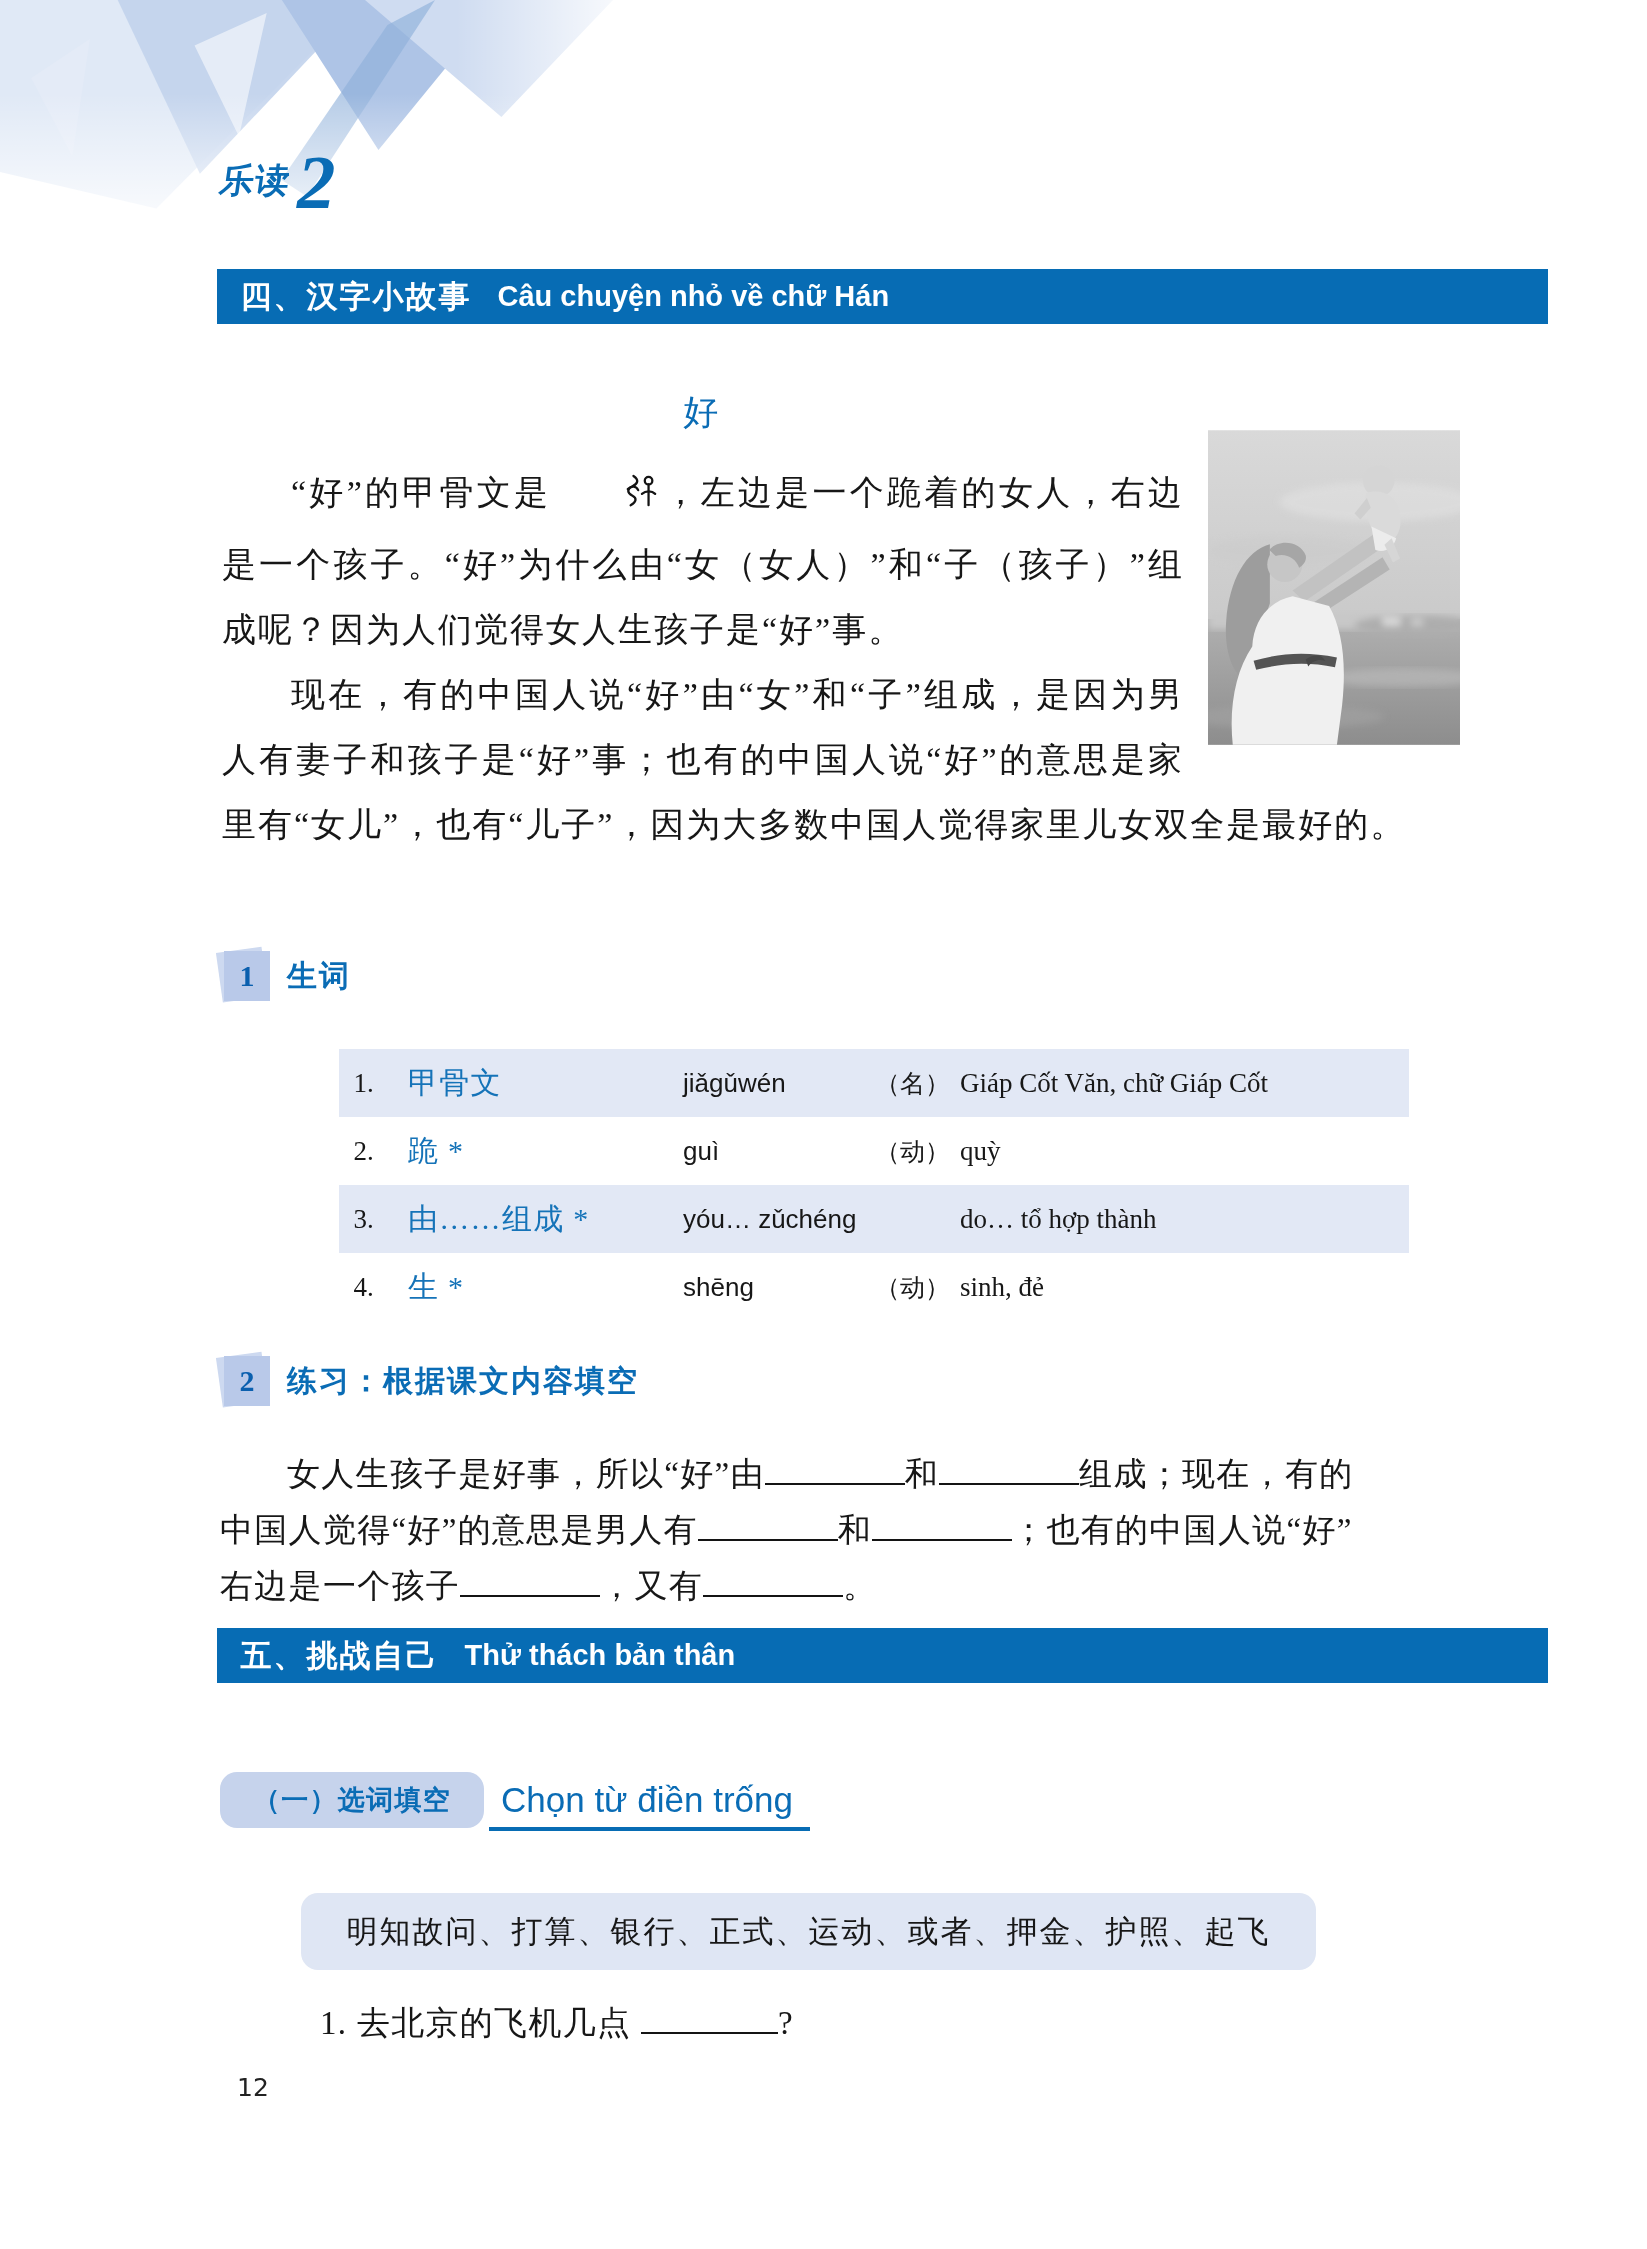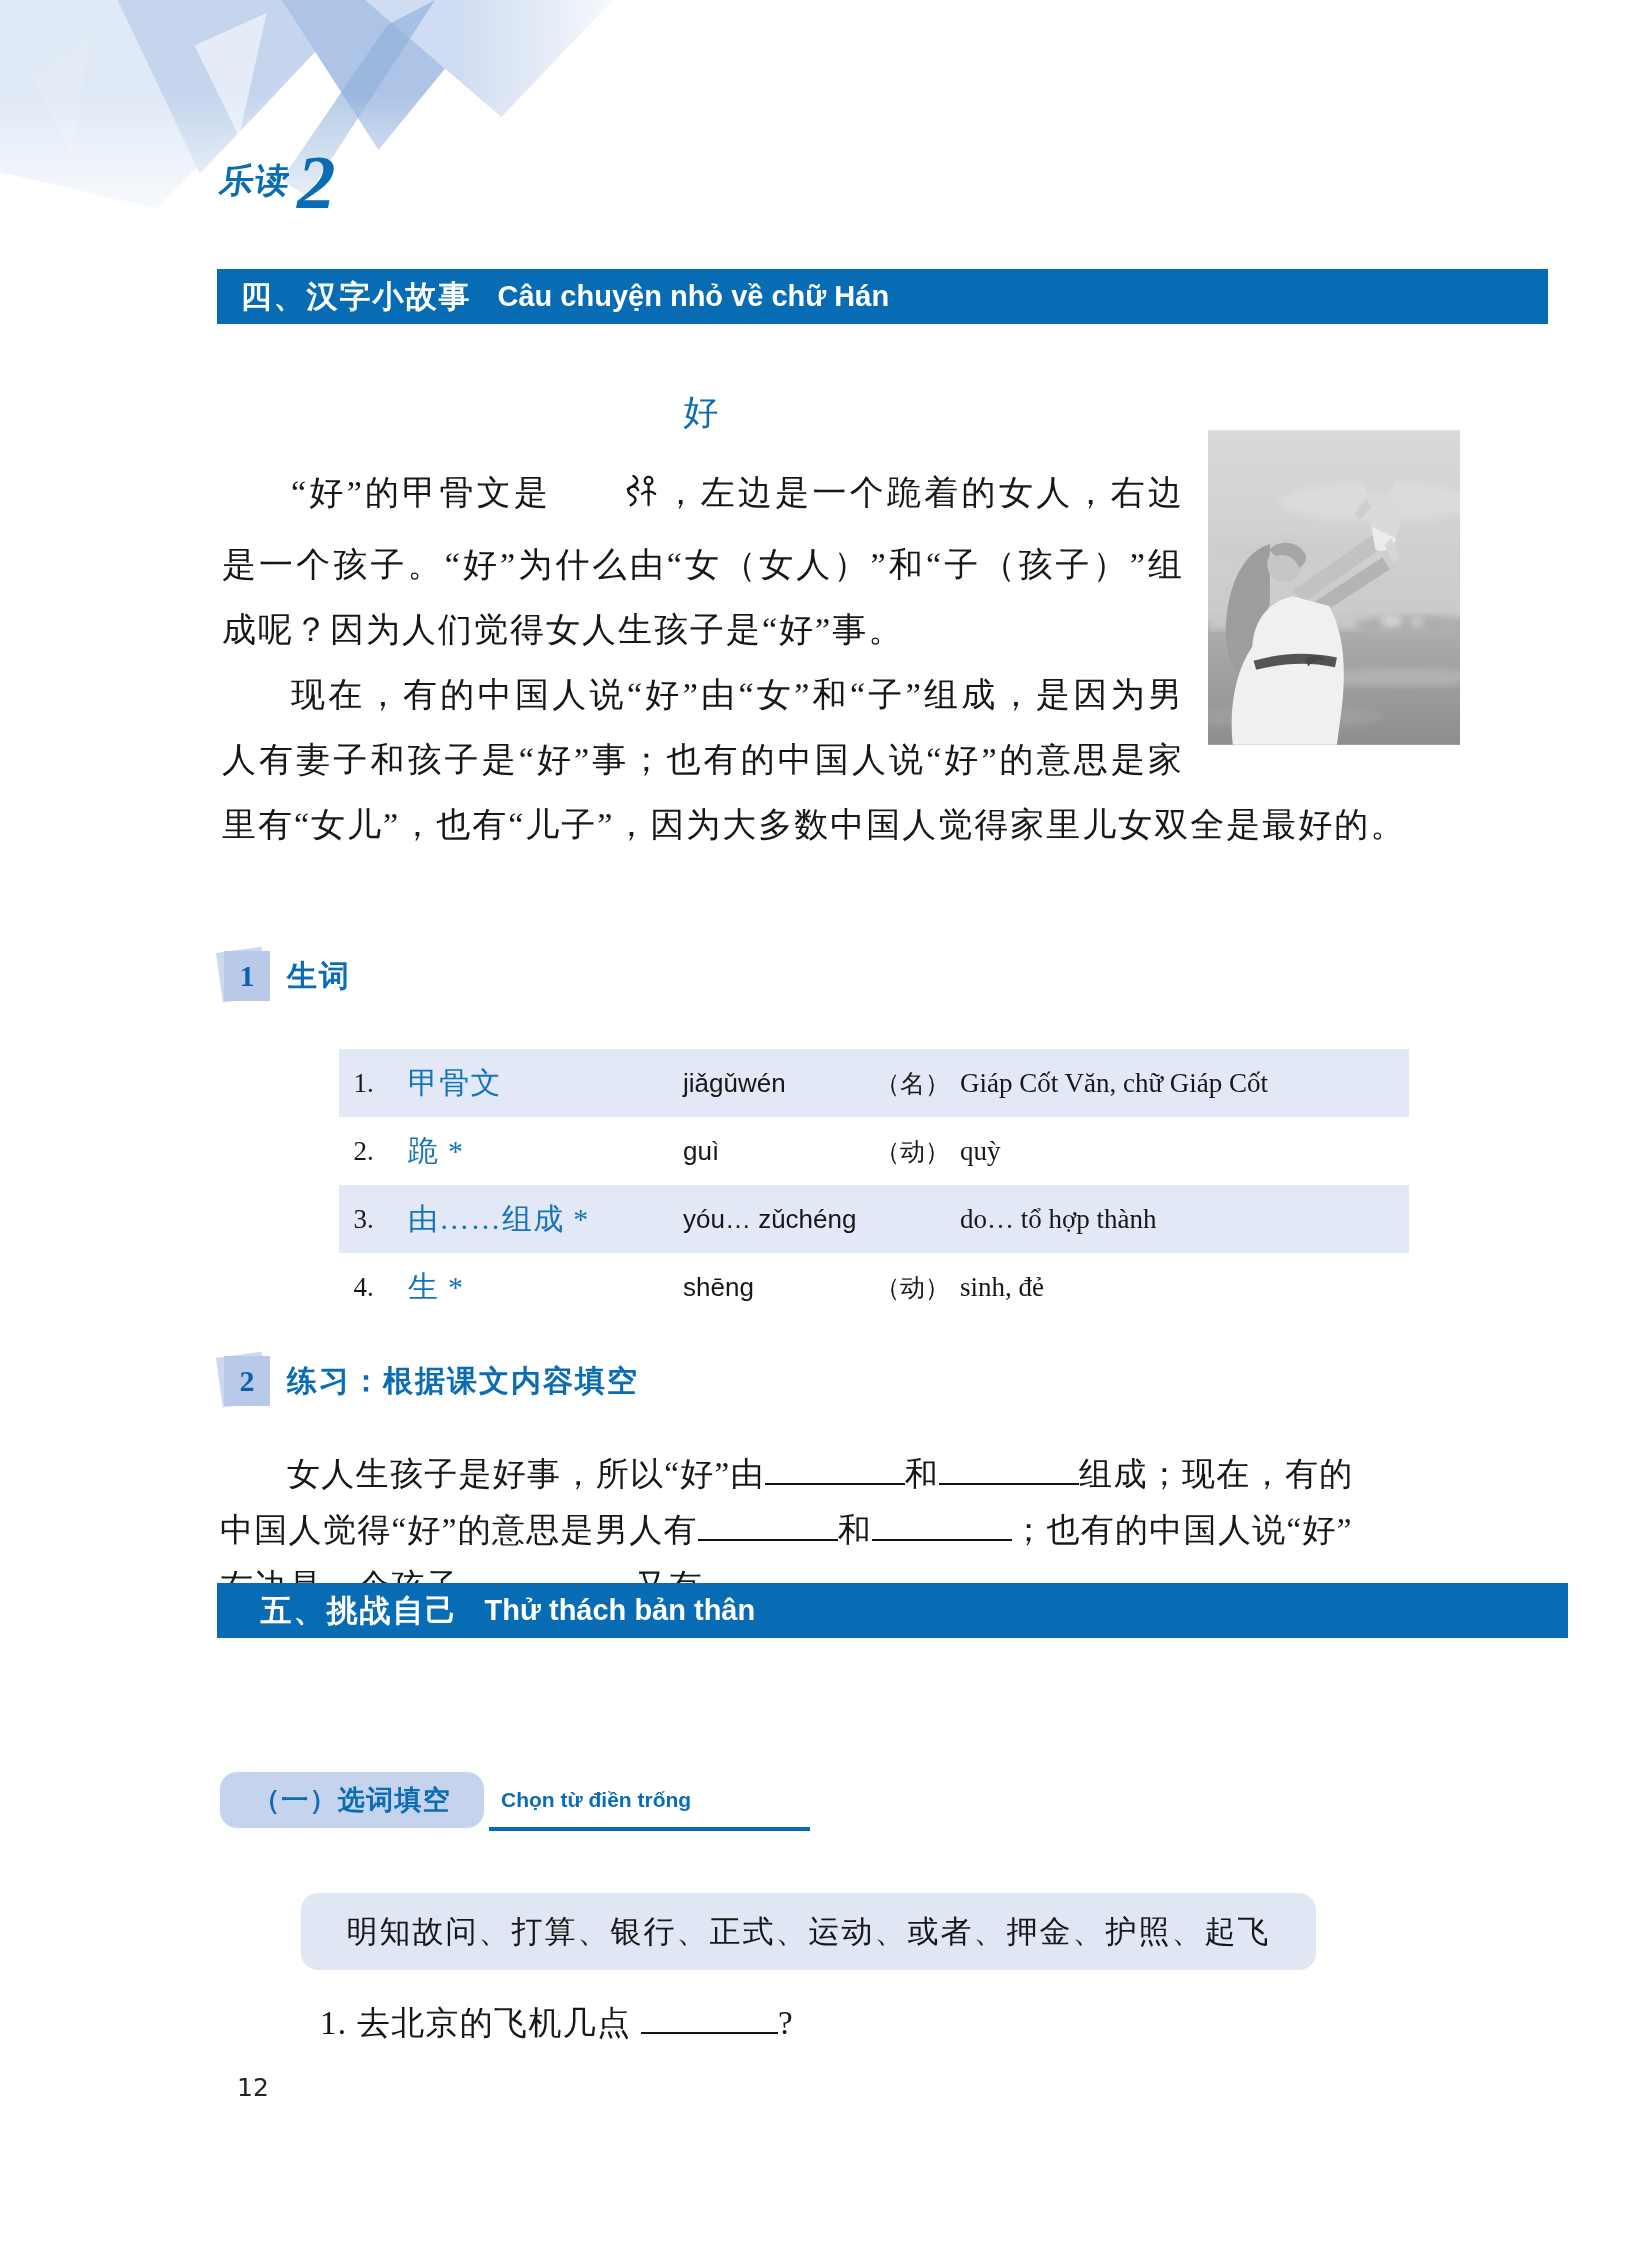--- a/index.html
+++ b/index.html
@@ -32,21 +32,21 @@
   .logo .brand{font-size:34px;font-weight:bold;transform:skewX(-8deg);letter-spacing:1.3px;margin-top:14.4px;}
   .logo .vol{font-size:77px;font-weight:bold;font-style:italic;line-height:1;margin-left:6.5px;
              font-family:"Liberation Serif",serif;}
 
   
   .bar{position:absolute;left:217px;width:1331px;height:55px;background:#076cb4;
        display:flex;align-items:center;color:#fff;
        font-family:"Liberation Sans","DejaVu Sans",sans-serif;font-weight:bold;}
   .bar .zh{font-size:31px;margin-left:23.5px;letter-spacing:2px;}
   .bar .vi{font-size:29px;margin-left:26px;letter-spacing:0;}
-  .bar1{top:269px;} .bar2{top:1583px;padding-left:20px;}
+  .bar1{top:269px;} .bar2{top:1628px;}
 
   
   .story-title{position:absolute;left:222px;top:389px;width:959px;text-align:center;
                color:#0a6cb5;font-size:35px;letter-spacing:1.3px;}
   .story{position:absolute;left:222px;top:460px;width:1326px;font-size:34px;line-height:65px;
          letter-spacing:2px;text-align:justify;}
   .story p{margin:0;text-indent:69px;}
   .float-spacer{float:right;width:364px;height:290px;}
   .oracle{display:inline-block;vertical-align:-6.5px;margin:0 3.9px;}
 
@@ -83,21 +83,21 @@
   .blank{display:inline-block;width:140px;height:26px;border-bottom:2.6px solid #141414;
          vertical-align:baseline;}
   .blank.q{width:137px;}
 
   
   .choose-box{position:absolute;left:220px;top:1772px;width:264px;height:56px;background:#c6d3ec;
               border-radius:17px;display:flex;align-items:center;justify-content:center;
               color:#0a6cb5;font-weight:bold;font-size:27px;letter-spacing:1.3px;
               font-family:"Liberation Sans","DejaVu Sans",sans-serif;}
   .choose-vi{position:absolute;left:501px;top:1772px;height:56px;display:flex;align-items:center;
-             color:#0a6cb5;font-weight:bold;font-size:21px;
+             color:#0a6cb5;font-weight:normal;font-size:35px;
              font-family:"Liberation Sans","DejaVu Sans",sans-serif;}
   .choose-underline{position:absolute;left:489px;top:1827px;width:321px;height:3.9px;background:#076cb4;}
 
   
   .wordbank{position:absolute;left:301px;top:1893px;width:1015px;height:77px;background:#dfe6f4;
             border-radius:17px;display:flex;align-items:center;justify-content:center;
             font-size:31px;letter-spacing:2px;}
   .q1{position:absolute;left:320px;top:1997px;font-size:33px;line-height:52px;letter-spacing:1.3px;}
   .page-num{position:absolute;left:237px;top:2073px;font-size:25px;
             font-family:"DejaVu Sans",sans-serif;color:#222;}

